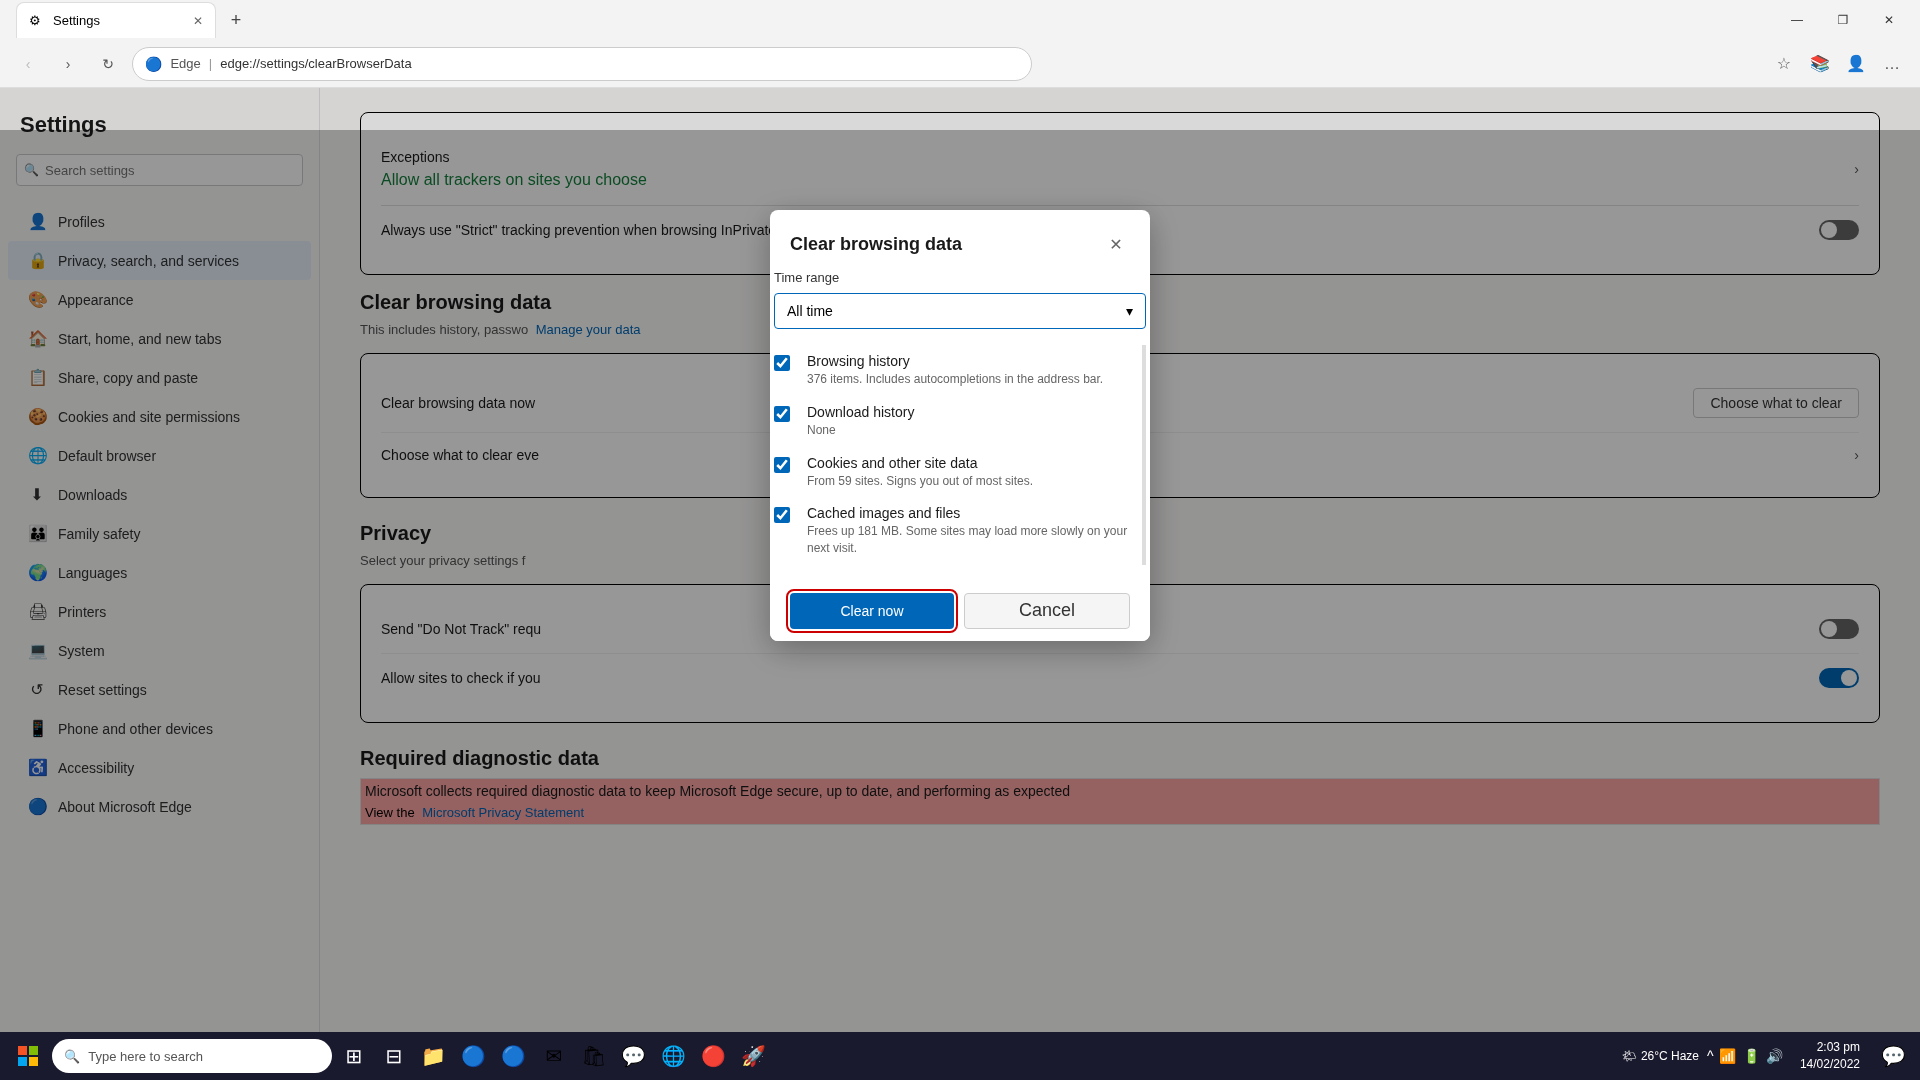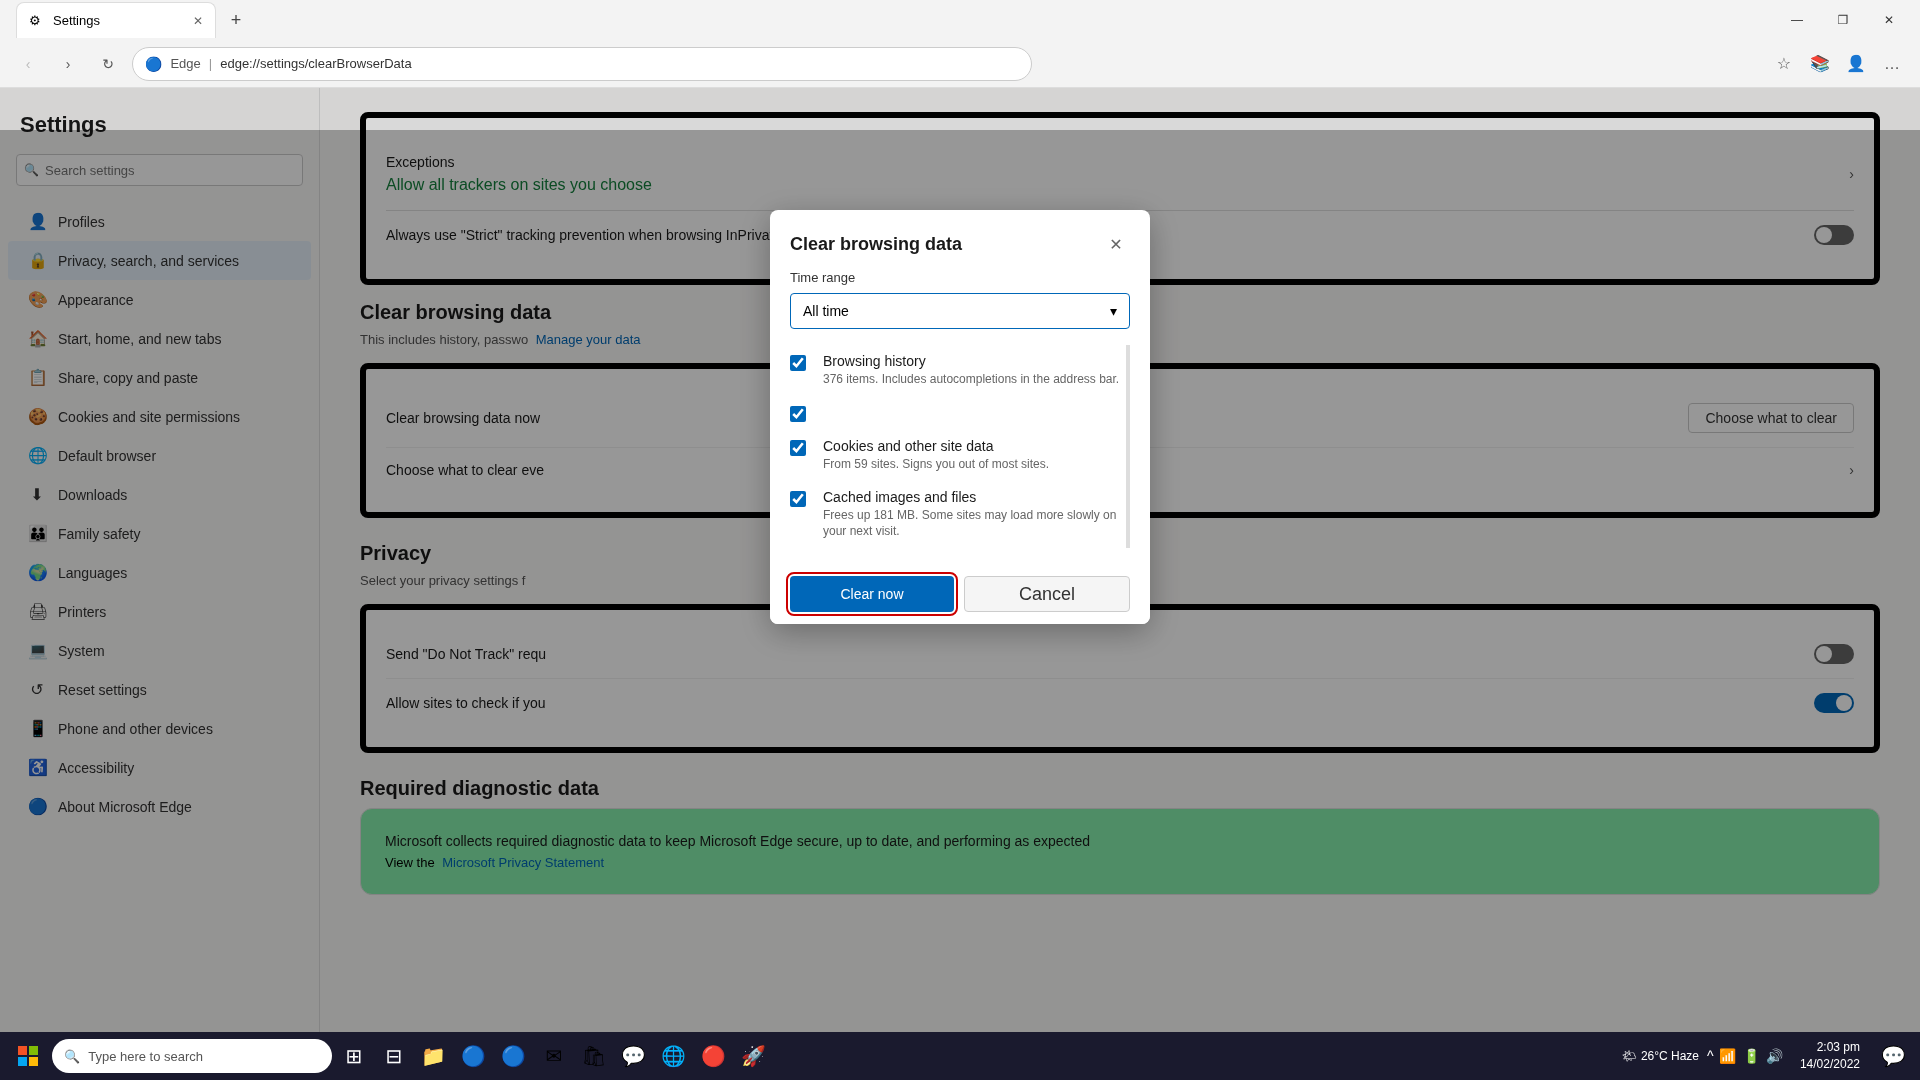--- a/index.html
+++ b/index.html
@@ -35,21 +35,21 @@
     .sidebar-search { margin: 0 16px 16px; }
     .sidebar-search input { width: 100%; height: 32px; border-radius: 4px; border: 1px solid #ccc; padding: 0 8px 0 28px; font-size: 13px; background: #fff; }
     .sidebar-search-wrap { position: relative; }
     .sidebar-search-wrap::before { content: '🔍'; position: absolute; left: 8px; top: 50%; transform: translateY(-50%); font-size: 12px; }
     .sidebar-item { display: flex; align-items: center; padding: 10px 20px; cursor: pointer; gap: 12px; color: #333; font-size: 14px; border-radius: 4px; margin: 0 8px; }
     .sidebar-item .si-icon { width: 18px; text-align: center; font-size: 16px; flex-shrink: 0; }
     .sidebar-item .si-label { flex: 1; }
 
     
     .content { flex: 1; overflow-y: auto; background: #faf9f8; padding: 24px 40px; position: relative; }
-    .content-section { background: #fff; border-radius: 8px; padding: 20px; margin-bottom: 16px; border: 6px solid #000000; }
+    .content-section { background: #fff; border-radius: 8px; padding: 20px; margin-bottom: 16px; border: 1px solid #000000; }
     .section-row { display: flex; align-items: center; padding: 14px 0; border-bottom: 1px solid #f0f0f0; }
     .section-row:last-child { border-bottom: none; }
     .section-row-text { flex: 1; }
     .section-row-title { font-size: 14px; color: #1a1a1a; font-weight: 400; }
     .section-row-desc { font-size: 16px; color: #15803d; margin-top: 6px; }
     .section-header { font-size: 20px; font-weight: 600; margin-bottom: 8px; color: #1a1a1a; }
     .section-sub { font-size: 13px; color: #555; margin-bottom: 16px; }
 
     .chevron { color: #555; font-size: 14px; }
     .toggle { width: 40px; height: 20px; border-radius: 10px; background: #666; position: relative; cursor: pointer; }
@@ -60,21 +60,21 @@
     .btn-outline { padding: 6px 16px; border: 1px solid #ccc; border-radius: 4px; background: #fff; font-size: 14px; cursor: pointer; color: #333; }
 
     .exceptions-row { display: flex; align-items: center; justify-content: space-between; padding: 16px 0; border-bottom: 1px solid #e0e0e0; }
 
     
     .modal-overlay { position: fixed; top: 130px; left: 0; right: 0; bottom: 40px; background: rgba(0,0,0,0.3); display: flex; align-items: flex-start; justify-content: center; padding-top: 80px; z-index: 100; }
     .modal { background: #fff; border-radius: 8px; width: 380px; box-shadow: 0 8px 32px rgba(0,0,0,0.3); overflow: hidden; }
     .modal-header { display: flex; align-items: center; justify-content: space-between; padding: 20px 20px 12px; }
     .modal-title { font-size: 18px; font-weight: 600; color: #1a1a1a; }
     .modal-close { width: 28px; height: 28px; border-radius: 4px; display: flex; align-items: center; justify-content: center; cursor: pointer; font-size: 16px; color: #666; border: none; background: none; }
-    .modal-body { padding: 0 20px 16px; }
+    .modal-body { padding: 0 4px 16px; }
     .time-range-label { font-size: 13px; color: #333; margin-bottom: 8px; }
     .time-range-select { width: 100%; height: 36px; border: 1px solid #0067b8; border-radius: 4px; padding: 0 12px; font-size: 14px; display: flex; align-items: center; justify-content: space-between; cursor: pointer; background: #fff; margin-bottom: 16px; }
     .checkbox-item { display: flex; align-items: flex-start; padding: 8px 0; gap: 17px; justify-content: space-between; }
     .checkbox-item input[type="checkbox"] { width: 16px; height: 16px; margin-top: 2px; accent-color: #0067b8; flex-shrink: 0; cursor: pointer; }
     .checkbox-label { flex: 1; }
     .checkbox-title { font-size: 14px; color: #1a1a1a; }
     .checkbox-desc { font-size: 12px; color: #666; margin-top: 2px; line-height: 1.4; }
     .scrollbar-area { max-height: 230px; overflow-y: auto; border-right: 4px solid #ddd; }
     .modal-footer { display: flex; padding: 12px 20px; gap: 10px; background: #fff; }
     .btn-primary { flex: 1; height: 36px; background: #0067b8; color: #fff; border: none; border-radius: 4px; font-size: 14px; cursor: pointer; outline: 2px solid #c00; outline-offset: 2px; }
@@ -90,21 +90,21 @@
     .taskbar-sys-icons { display: flex; align-items: center; color: #fff; gap: 6px; font-size: 14px; cursor: pointer; }
     .weather-widget { color: #fff; font-size: 12px; display: flex; align-items: center; gap: 4px; cursor: pointer; }
 
     
     .bg-disabled { filter: brightness(0.85); pointer-events: none; }
 
     .link { color: #0067b8; cursor: pointer; }
 
     .privacy-section-title { font-size: 20px; font-weight: 600; margin: 24px 0 8px; color: #1a1a1a; }
 
-    .diagnostic-box { background: #86efac; border: 1px solid #e0e0e0; border-radius: 12px; padding: 24px; margin-top: 8px; }
+    .diagnostic-box { background: #fca5a5; border: 1px solid #e0e0e0; border-radius: 0; padding: 4px; margin-top: 8px; }
   </style>
 </head>
 <body>
 
 <div class="browser-chrome">
 
   <div class="title-bar">
     <div class="tab-bar" style="flex:1; display:flex; align-items:center;">
       <div class="tab">
         <span class="tab-icon">⚙</span>
@@ -303,20 +303,24 @@
         <div class="checkbox-item">
           <input type="checkbox" checked="" style="">
           <div class="checkbox-label">
             <div class="checkbox-title">Browsing history</div>
             <div class="checkbox-desc">376 items. Includes autocompletions in the address bar.</div>
           </div>
         </div>
 
         <div class="checkbox-item">
           <input type="checkbox" checked="" style="">
+          <div class="checkbox-label">
+            <div class="checkbox-title">Download history</div>
+            <div class="checkbox-desc">None</div>
+          </div>
         </div>
 
         <div class="checkbox-item">
           <input type="checkbox" checked="" style="">
           <div class="checkbox-label">
             <div class="checkbox-title">Cookies and other site data</div>
             <div class="checkbox-desc">From 59 sites. Signs you out of most sites.</div>
           </div>
         </div>
 

